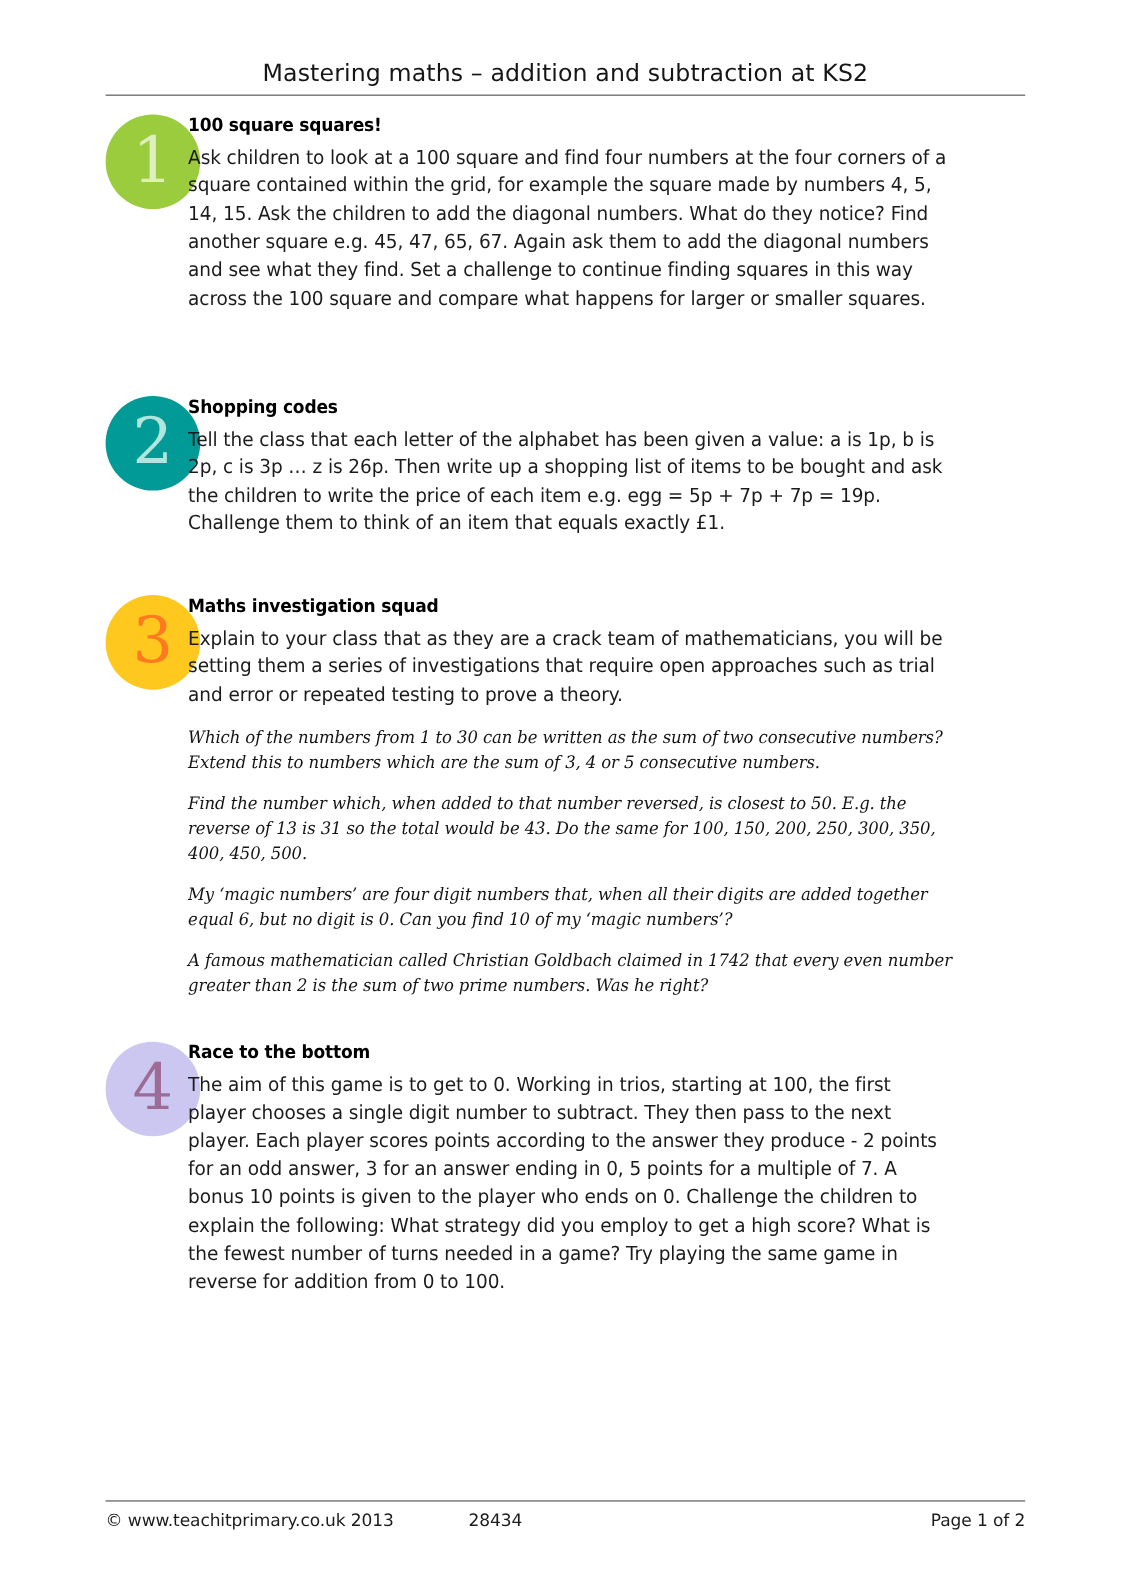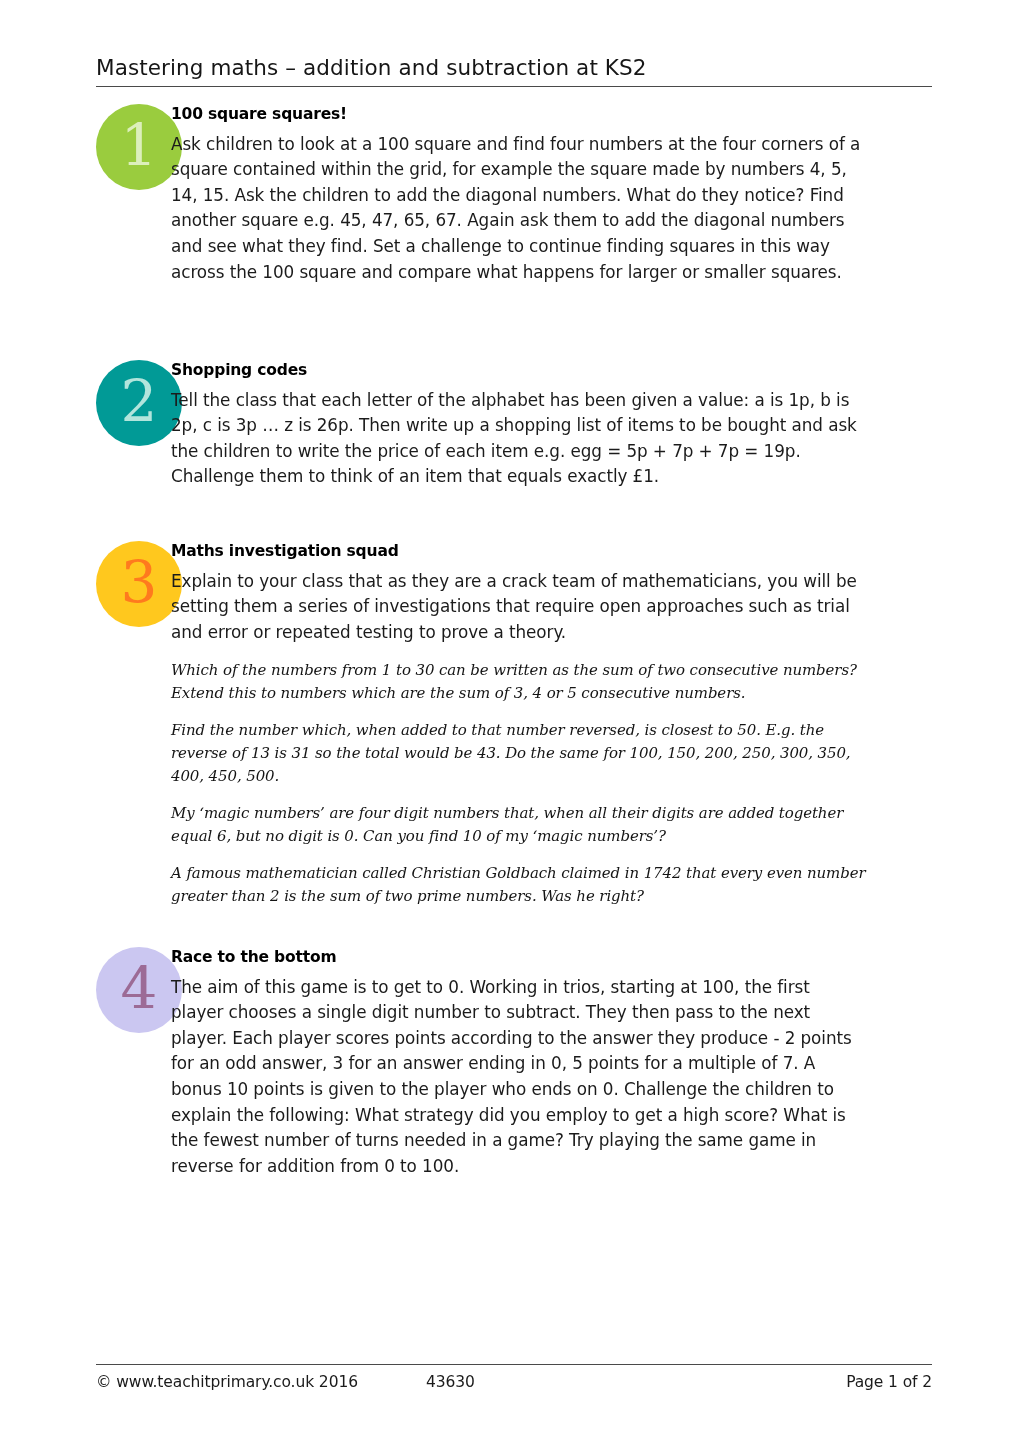--- a/index.html
+++ b/index.html
@@ -25,21 +25,21 @@
   }
 
   
   .header {
     position: absolute;
     left: 96px;
     top: 56px;
     width: 836px;
   }
   .header-title {
-    text-align: left;
+    text-align: center;
     font-family: "DejaVu Sans", sans-serif;
     font-size: 21.5px;
     font-weight: 400;
     color: #161616;
     letter-spacing: 0.1px;
     line-height: 1.15;
     white-space: nowrap;
   }
   .header-rule {
     margin-top: 5px;
@@ -185,19 +185,19 @@
     </div>
     <div class="body-col">
       <div class="sec-heading">Race to the bottom</div>
       <div class="sec-para">The aim of this game is to get to 0.  Working in trios, starting at 100, the first player chooses a single digit number to subtract.  They then pass to the next player.  Each player scores points according to the answer they produce - 2 points for an odd answer, 3 for an answer ending in 0, 5 points for a multiple of 7.  A bonus 10 points is given to the player who ends on 0.  Challenge the children to explain the following: What strategy did you employ to get a high score?  What is the fewest number of turns needed in a game?  Try playing the same game in reverse for addition from 0 to 100.</div>
     </div>
   </div>
 
   <div class="footer">
     <div class="footer-rule"></div>
     <div class="footer-row">
-      <div class="footer-left">© www.teachitprimary.co.uk 2016</div>
-      <div class="footer-mid">43630</div>
+      <div class="footer-left">© www.teachitprimary.co.uk 2013</div>
+      <div class="footer-mid">28434</div>
       <div class="footer-right">Page 1 of 2</div>
     </div>
   </div>
 
 </div>
 
 </body></html>

